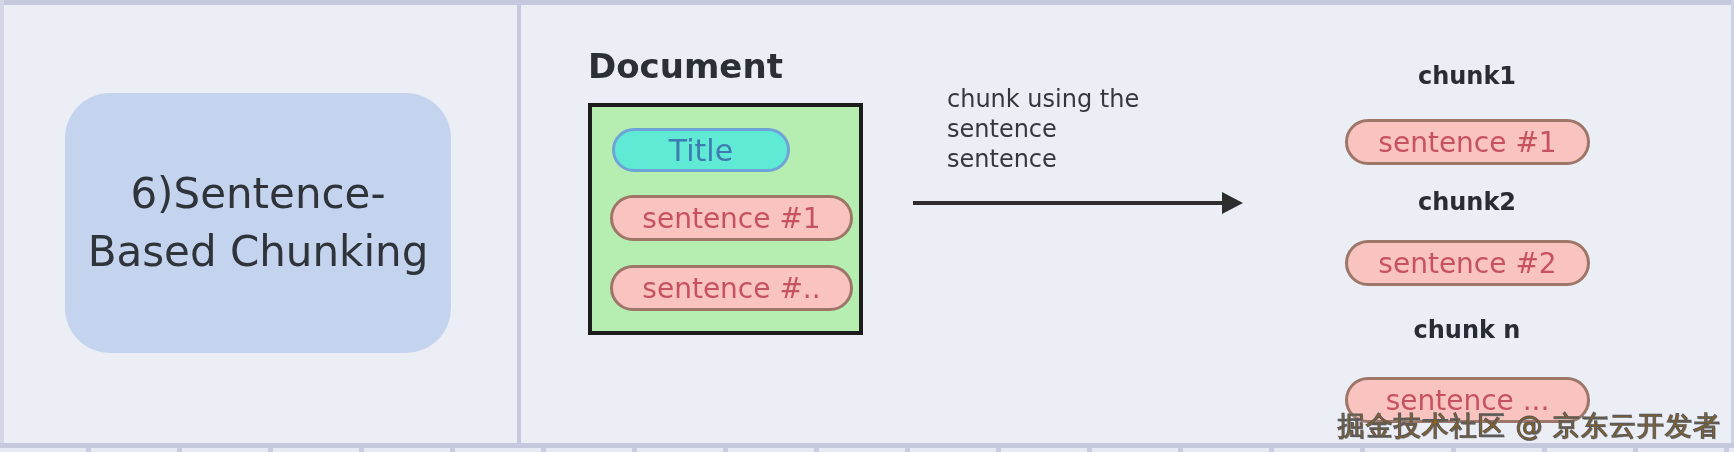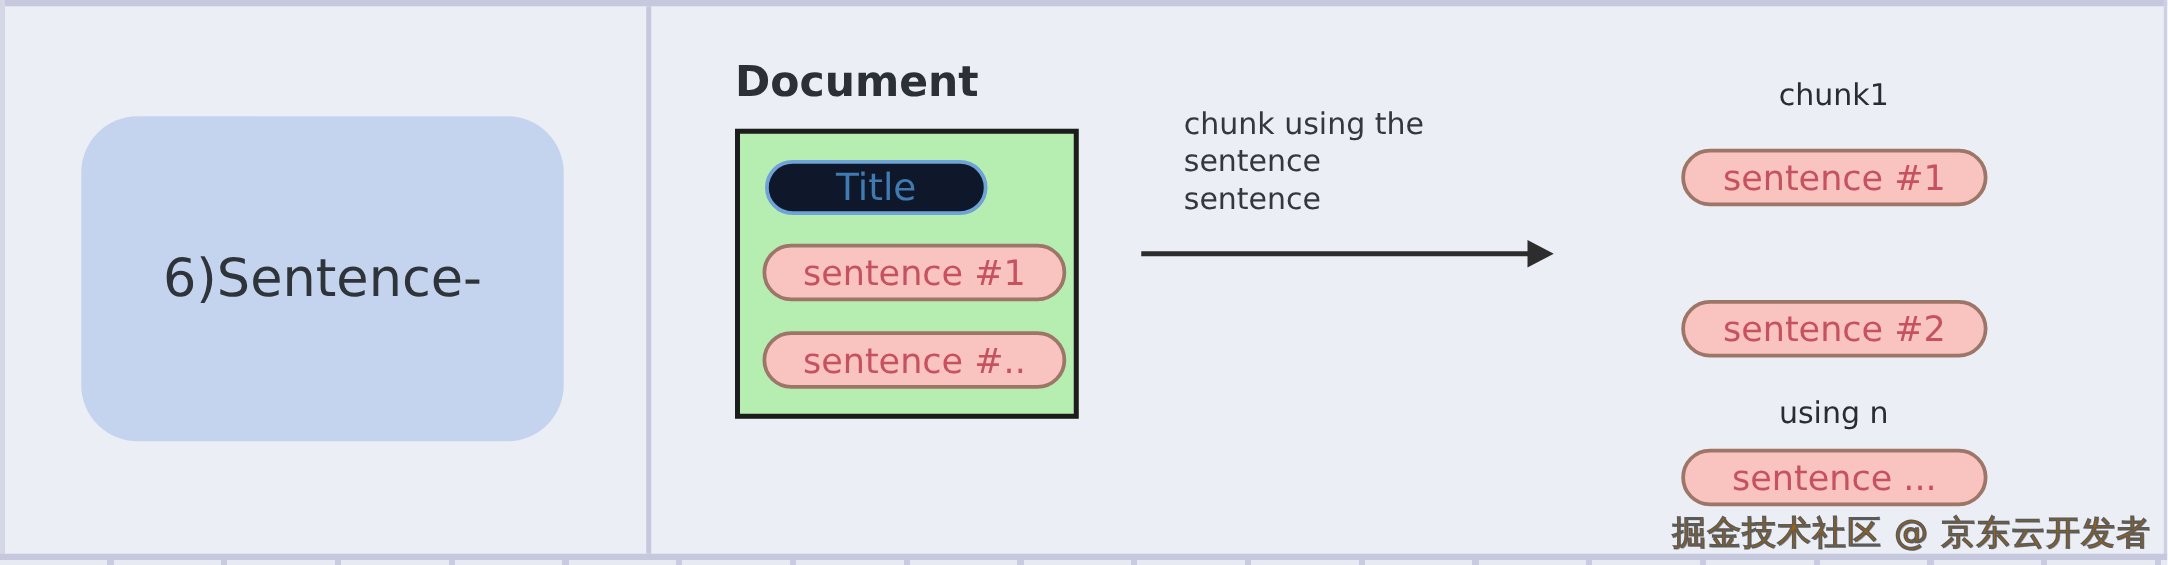--- a/index.html
+++ b/index.html
@@ -39,21 +39,21 @@
     position:absolute;left:588px;top:103px;width:275px;height:232px;
     background:#b6eeb2;border:4px solid #1c1c1c;box-sizing:border-box;
   }
   .pill{
     position:absolute;box-sizing:border-box;
     display:flex;align-items:center;justify-content:center;
     border-radius:23px;
   }
   .title-pill{
     left:20px;top:21px;width:178px;height:44px;
-    background:#0f172a;border:3px solid #6fa3d8;
+    background:#5eead4;border:3px solid #6fa3d8;
     color:#3f7ab0;font-size:30px;
   }
   .sent-pill{
     background:#f9c4c0;border:3px solid #9d7668;
     color:#c7525f;font-size:28px;
   }
   .doc-s1{left:18px;top:88px;width:243px;height:46px;}
   .doc-s2{left:18px;top:158px;width:243px;height:46px;}
 
   
@@ -63,26 +63,26 @@
   }
   .arrow-shaft{position:absolute;left:913px;top:201px;width:312px;height:4px;background:#2d2d2d;}
   .arrow-head{
     position:absolute;left:1222px;top:192px;width:0;height:0;
     border-left:21px solid #2d2d2d;border-top:11px solid transparent;border-bottom:11px solid transparent;
   }
 
   
   .chunk-label{
     position:absolute;left:1367px;width:200px;text-align:center;
-    font-size:24px;font-weight:normal;color:#282c33;
+    font-size:24px;font-weight:bold;color:#282c33;
   }
   .chunk-pill{left:1345px;width:245px;height:46px;position:absolute;}
   .cl1{top:62px;} .cp1{top:119px;}
   .cl2{top:188px;} .cp2{top:240px;}
-  .cl3{top:316px;} .cp3{top:359px;}
+  .cl3{top:316px;} .cp3{top:377px;}
 
   
   .watermark{
     position:absolute;right:13px;top:408px;
     font-size:27px;font-weight:normal;letter-spacing:1px;
     color:#a16207;
     -webkit-text-stroke:1.2px #5a5a5a;
     text-shadow:1px 1px 0 #9a9a9a;
     white-space:nowrap;
   }
@@ -94,20 +94,21 @@
 
   <div class="b-top"></div>
   <div class="b-left"></div>
   <div class="b-right"></div>
   <div class="divider"></div>
   <div class="b-bottom"></div>
   <div class="bottom-strip"></div>
 
   <div class="method-card">
     <div>6)Sentence-</div>
+    <div>Based Chunking</div>
   </div>
 
   <div class="doc-label">Document</div>
   <div class="doc-box">
     <div class="pill title-pill">
       <span>Title</span>
     </div>
     <div class="pill sent-pill doc-s1">
       <span>sentence #1</span>
     </div>
@@ -122,24 +123,25 @@
     <div>sentence</div>
   </div>
   <div class="arrow-shaft"></div>
   <div class="arrow-head"></div>
 
   <div class="chunk-label cl1">chunk1</div>
   <div class="pill sent-pill chunk-pill cp1">
     <span>sentence #1</span>
   </div>
 
+  <div class="chunk-label cl2">chunk2</div>
   <div class="pill sent-pill chunk-pill cp2">
     <span>sentence #2</span>
   </div>
 
-  <div class="chunk-label cl3">using n</div>
+  <div class="chunk-label cl3">chunk n</div>
   <div class="pill sent-pill chunk-pill cp3">
     <span>sentence ...</span>
   </div>
 
   <div class="watermark">掘金技术社区 @ 京东云开发者</div>
 
 </div>
 
 </body></html>

